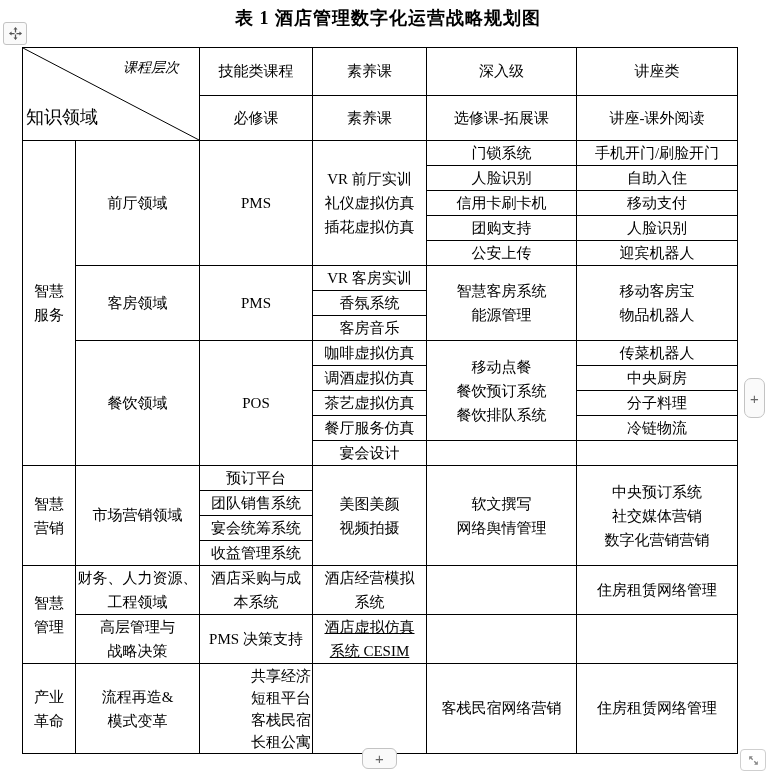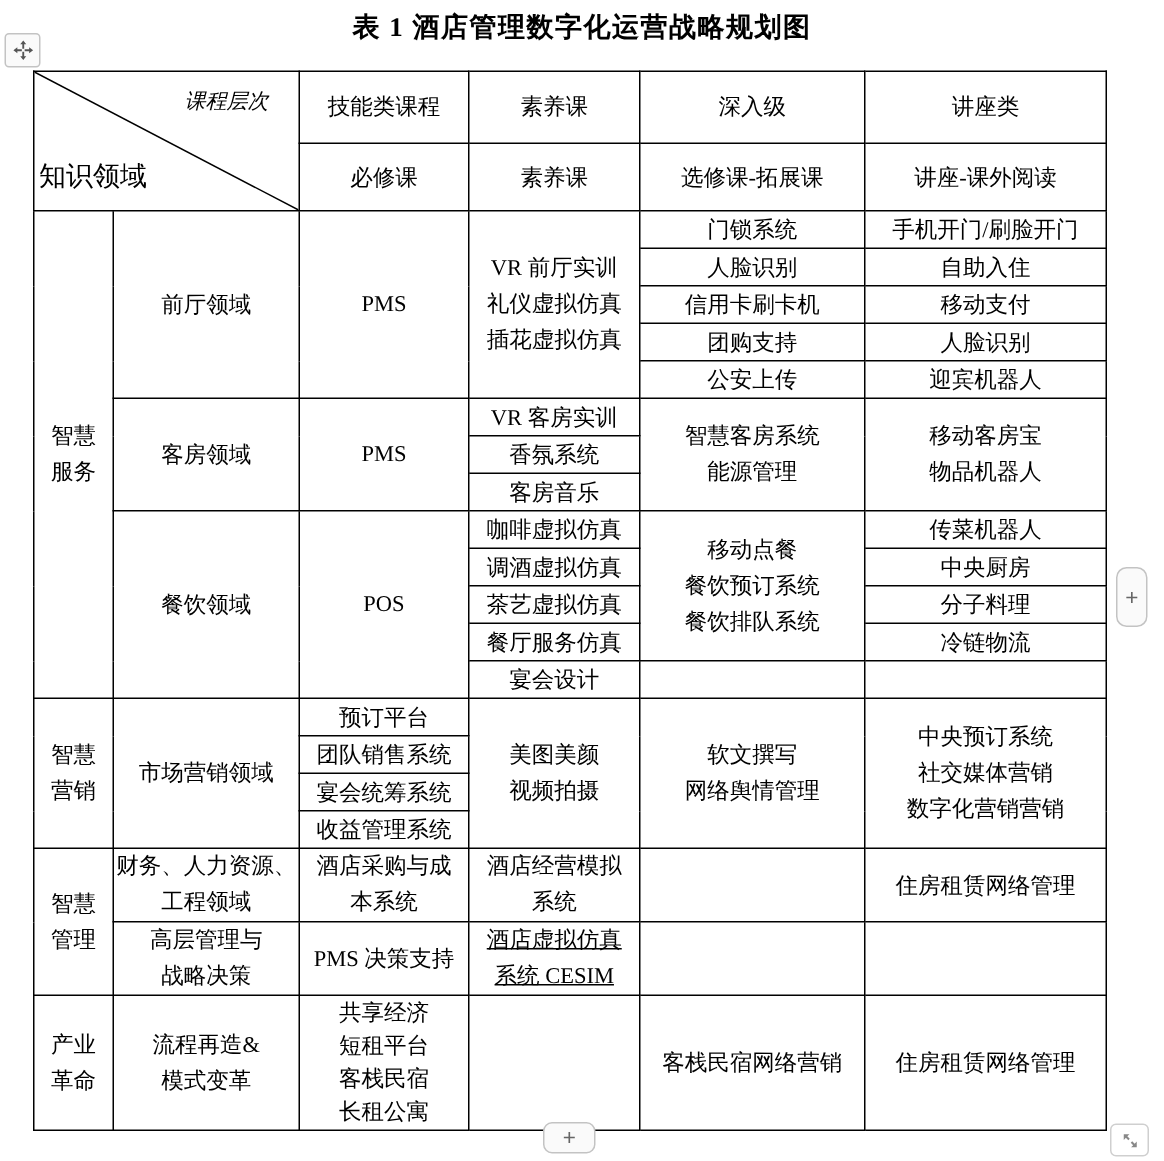--- a/index.html
+++ b/index.html
@@ -20,21 +20,21 @@
     border:1px solid #000; text-align:center; vertical-align:middle;
     font-size:15px; padding:0 1px; overflow:visible;
   }
   tr.hr1 { height:48px; }
   tr.hr2 { height:45px;padding-left:48px; }
   tr.r25 { height:25px; }
   tr.r46 { height:46px; }
   tr.r90 { height:90px; }
   .hdr td { font-weight:normal; font-size:16px; }
   .line { line-height:24px; white-space:nowrap; }
-  .tight .line { line-height:22px; }
+  .tight .line { line-height:22px;text-align:right; }
   td.alignleft { text-align:left; padding-left:4px;text-decoration:underline; }
   
   td.diag { position:relative; padding:0; font-weight:normal; }
   td.diag svg.diagline { position:absolute; left:0; top:0; width:100%; height:100%; display:block; }
   .corner-top { position:absolute; top:11px; right:20px; font-size:14px; font-weight:normal;font-style:italic; }
   .corner-bottom { position:absolute; bottom:11px; left:3px; font-size:18px; font-weight:normal; }
   
   .ctrl {
     position:absolute; display:flex; align-items:center; justify-content:center;
     background:#fafafa; border:1px solid #c3c3c3; border-radius:4px;

